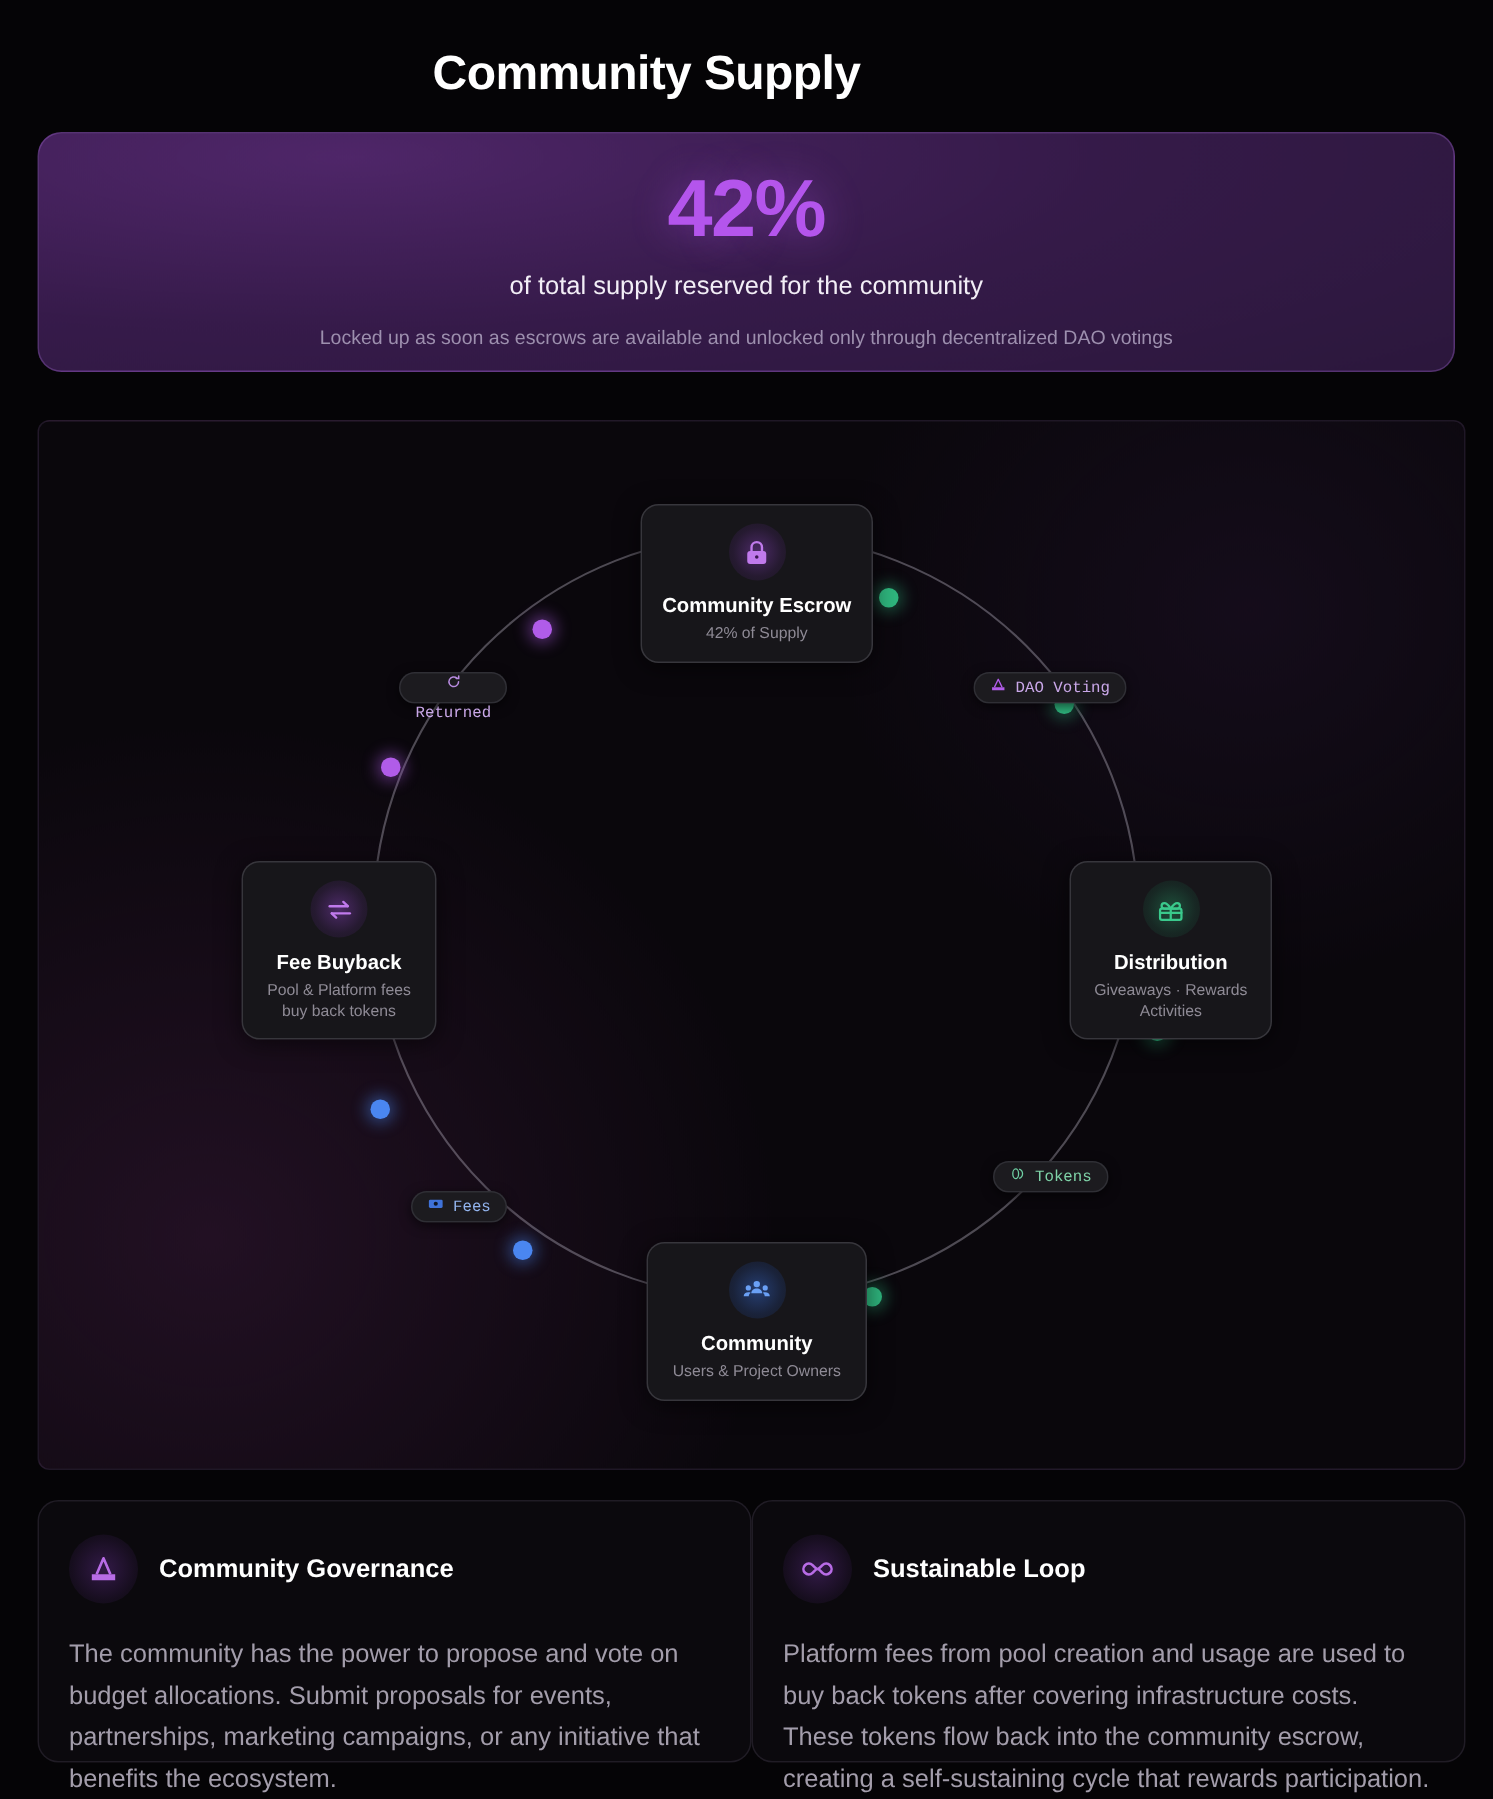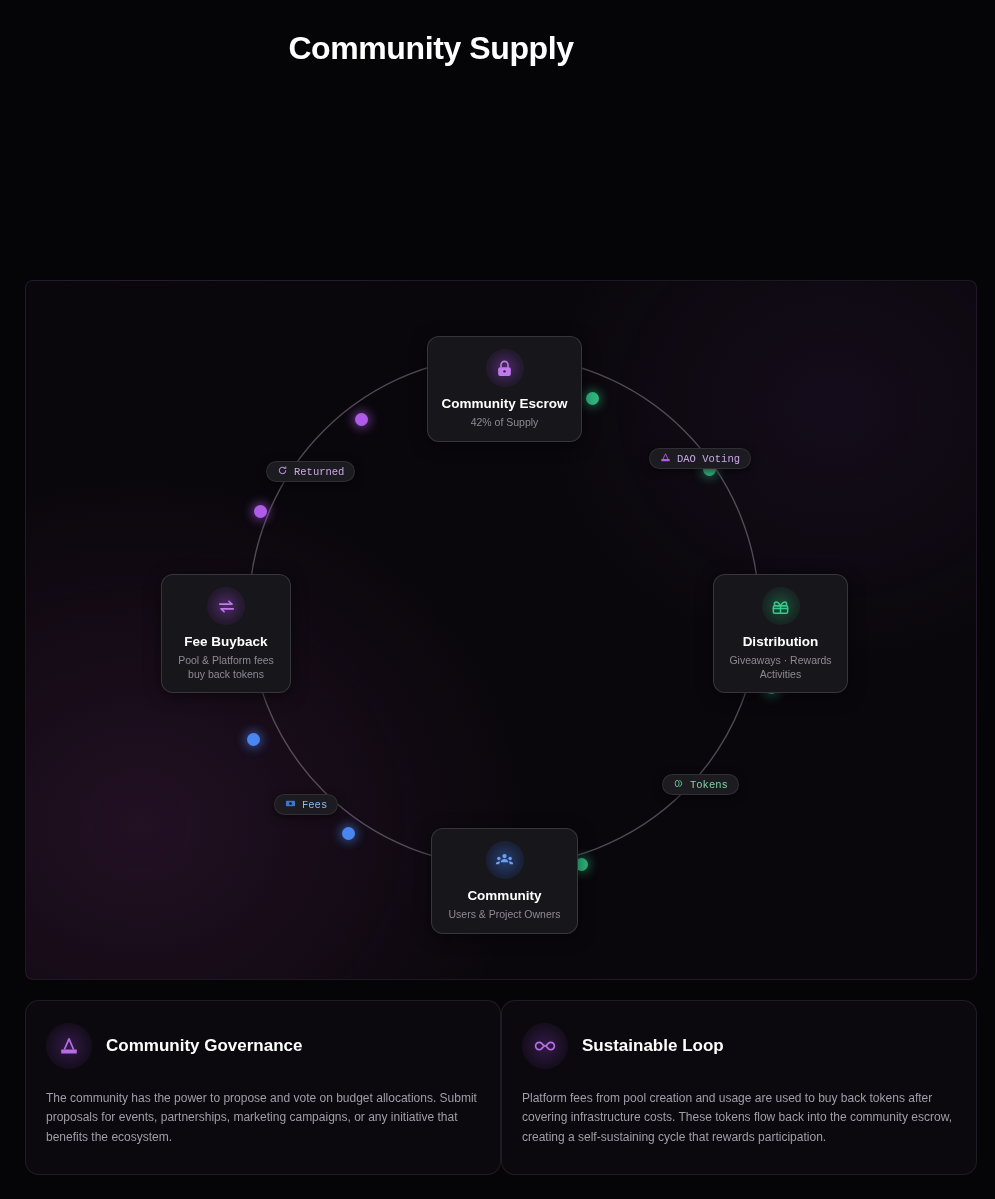--- a/index.html
+++ b/index.html
@@ -105,21 +105,21 @@
     height:21px; padding:0 10px;
     border-radius:11px;
     background:#1c1b1f;
     border:1px solid rgba(120,118,130,0.22);
     font-family:"Liberation Mono", monospace;
     font-size:10.5px;
     white-space:nowrap;
     box-shadow:0 2px 8px rgba(0,0,0,0.6);
   }
   .chip svg{ width:11px; height:11px; flex:none; }
-  #chip-returned{ left:240px; top:180px; color:#c9a7e8; }
+  #chip-returned{ left:240px; top:167px; color:#c9a7e8;flex-direction:column; }
   #chip-dao     { left:623px; top:167px; color:#c9a7e8; }
   #chip-fees    { left:248px; top:513px; color:#93b5ef; }
   #chip-tokens  { left:636px; top:493px; color:#7fd3a8; }
 
   
   .dot{ position:absolute; border-radius:50%; }
   .dot.p{ background:#b05ce8; box-shadow:0 0 10px 3px rgba(176,92,232,0.45); }
   .dot.g{ background:#2fb67e; box-shadow:0 0 10px 3px rgba(47,182,126,0.42); }
   .dot.b{ background:#4a86f0; box-shadow:0 0 10px 3px rgba(74,134,240,0.45); }
 
@@ -137,29 +137,34 @@
     padding:22px 20px 20px;
   }
   .infocard .hd{ display:flex; align-items:center; gap:14px; }
   .infocard .cic{
     width:46px;height:46px;border-radius:50%;
     background:radial-gradient(circle,rgba(130,60,190,0.33) 0%,rgba(75,35,110,0.18) 65%,rgba(50,25,75,0.07) 100%);
     display:flex;align-items:center;justify-content:center; flex:none;
   }
   .infocard .cic svg{ width:22px;height:22px; }
   .infocard .ct{ color:#ffffff; font-size:17px; font-weight:700; }
-  .infocard .cb{ color:#a39dab; font-size:12px; line-height:1.62; margin-top:20px; }
+  .infocard .cb{ color:#a39dab; font-size:17px; line-height:1.62; margin-top:20px; }
 </style>
 </head>
 <body>
 
 <div class="page">
 
   <h1 class="page-title">Community Supply</h1>
 
+  <div class="hero">
+    <div class="hero-pct">42%</div>
+    <div class="hero-sub">of total supply reserved for the community</div>
+    <div class="hero-note">Locked up as soon as escrows are available and unlocked only through decentralized DAO votings</div>
+  </div>
 
   <div class="diagram">
 
     <svg class="flow" viewBox="0 0 952 700">
 
       <circle cx="478" cy="330" r="255" fill="none" stroke="rgba(190,185,200,0.38)" stroke-width="1.4"></circle>
     </svg>
 
     <div class="dot p" style="left:329px;top:132px;width:13px;height:13px;"></div>
     <div class="dot p" style="left:228px;top:224px;width:13px;height:13px;"></div>

